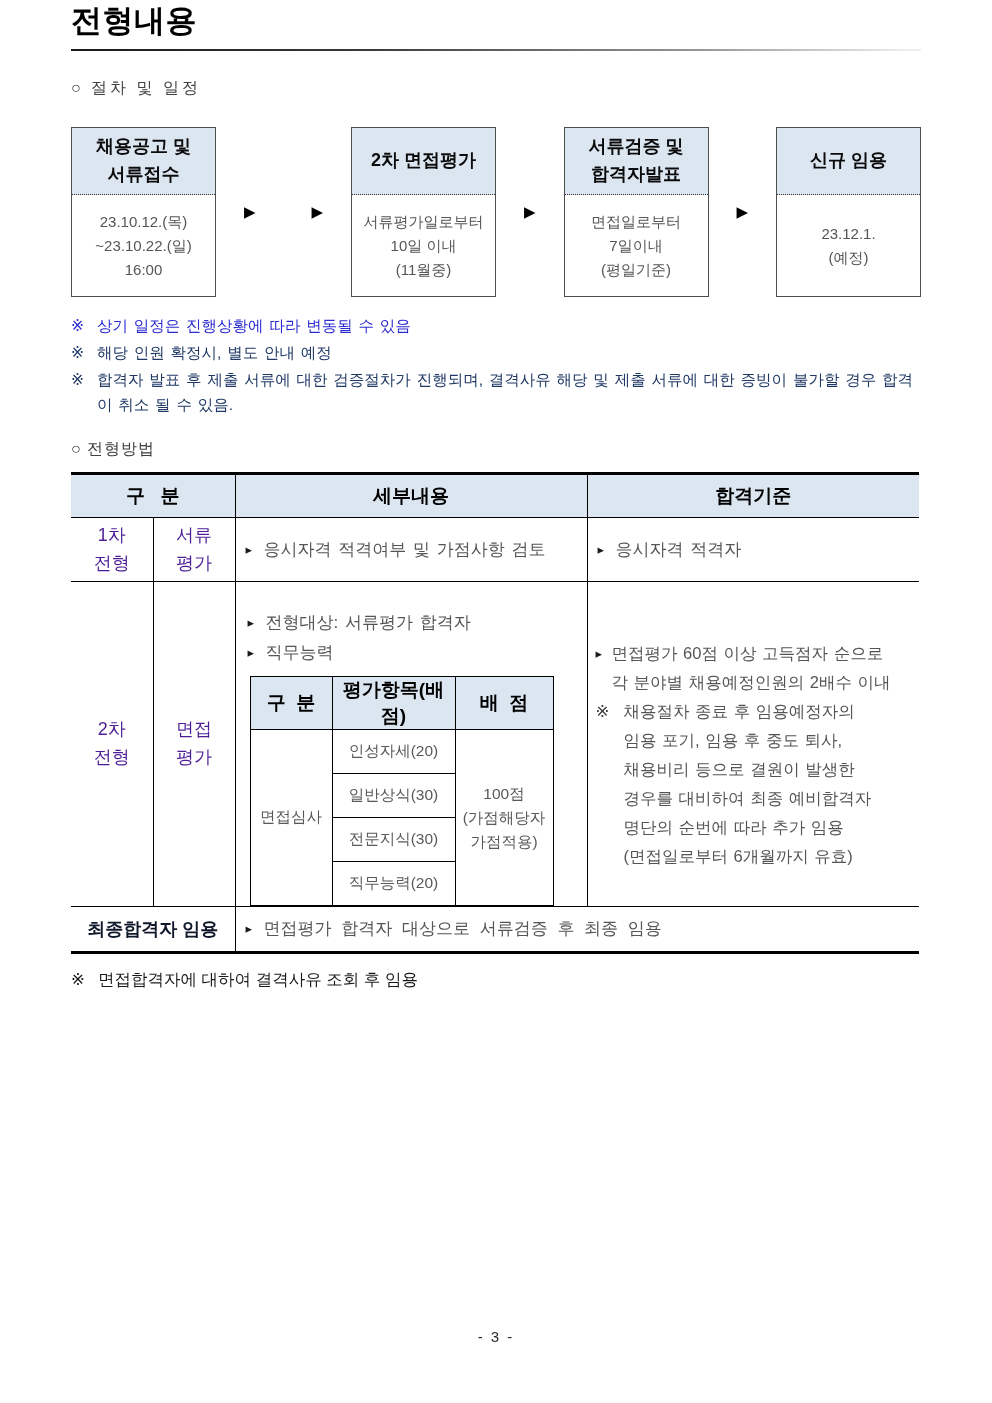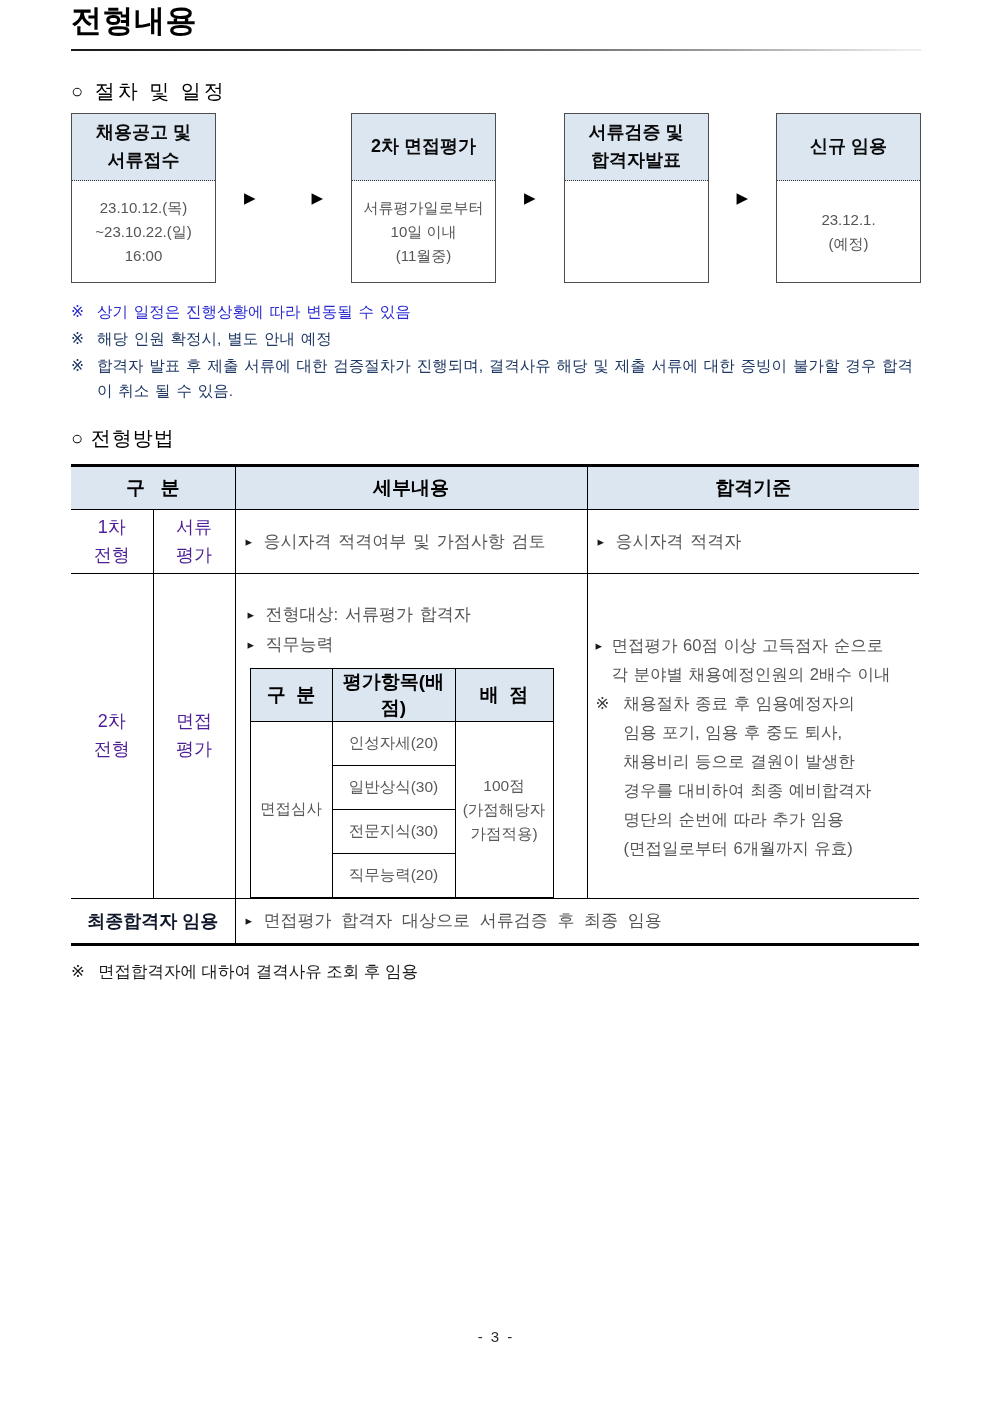--- a/index.html
+++ b/index.html
@@ -22,29 +22,29 @@
   }
   .title-rule {
     margin-top: 7px;
     height: 2px;
     background: linear-gradient(to right, #1a1a1a 0%, #3a3a3a 35%, #9a9a9a 75%, #ededed 98%);
   }
 
   
   .section-heading {
     margin-top: 27px;
-    font-size: 20px;
-    color: #000000;
+    font-size: 16px;
+    color: #404040;
     letter-spacing: 3px;
   }
   .section-heading.method { margin-top: 22px; letter-spacing: 1px; }
 
   
   .flow {
-    margin-top: 8px;
+    margin-top: 28px;
     display: flex;
     align-items: stretch;
     height: 170px;
   }
   .step {
     width: 145px;
     border: 1px solid #4d4d4d;
     background: #fff;
     display: flex;
     flex-direction: column;
@@ -231,20 +231,23 @@
     <div class="step">
       <div class="step-head">2차 면접평가</div>
       <div class="step-body">서류평가일로부터
 10일 이내
 (11월중)</div>
     </div>
     <div class="flow-arrow">▶</div>
     <div class="step">
       <div class="step-head">서류검증 및
 합격자발표</div>
+      <div class="step-body">면접일로부터
+7일이내
+(평일기준)</div>
     </div>
     <div class="flow-arrow">▶</div>
     <div class="step">
       <div class="step-head">신규 임용</div>
       <div class="step-body">23.12.1.
 (예정)</div>
     </div>
   </div>
 
   <div class="notes">

